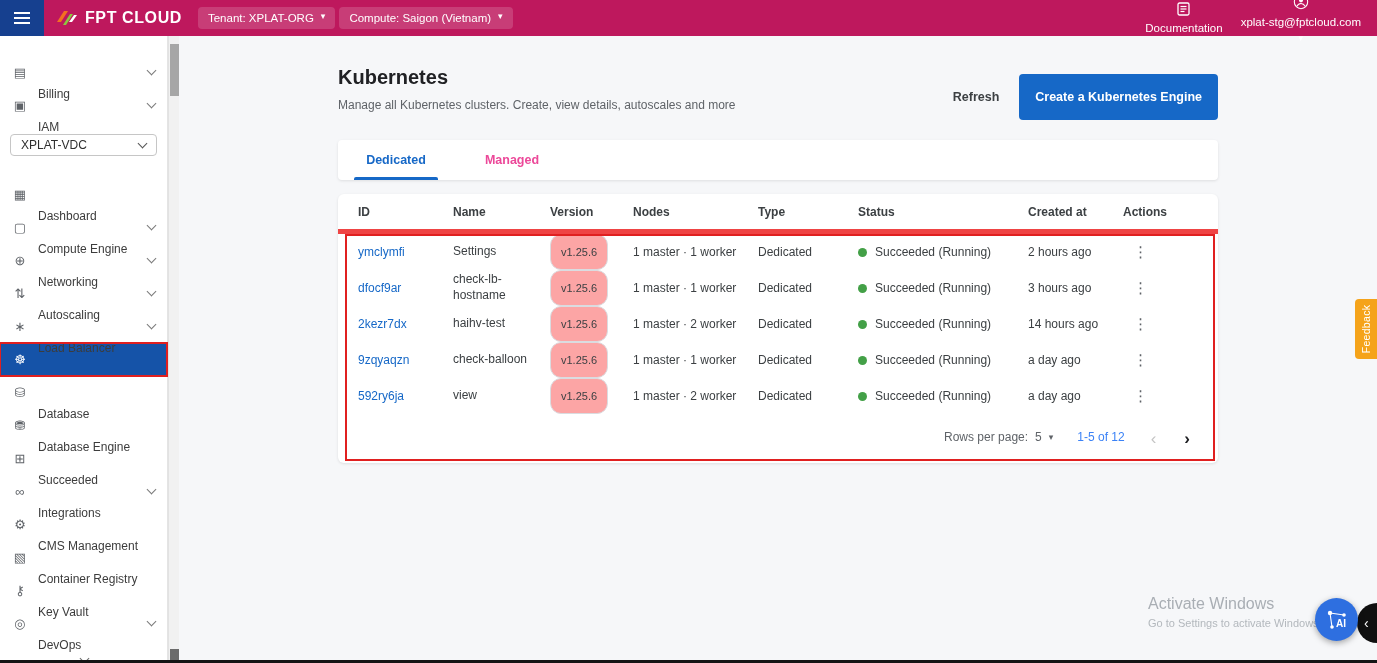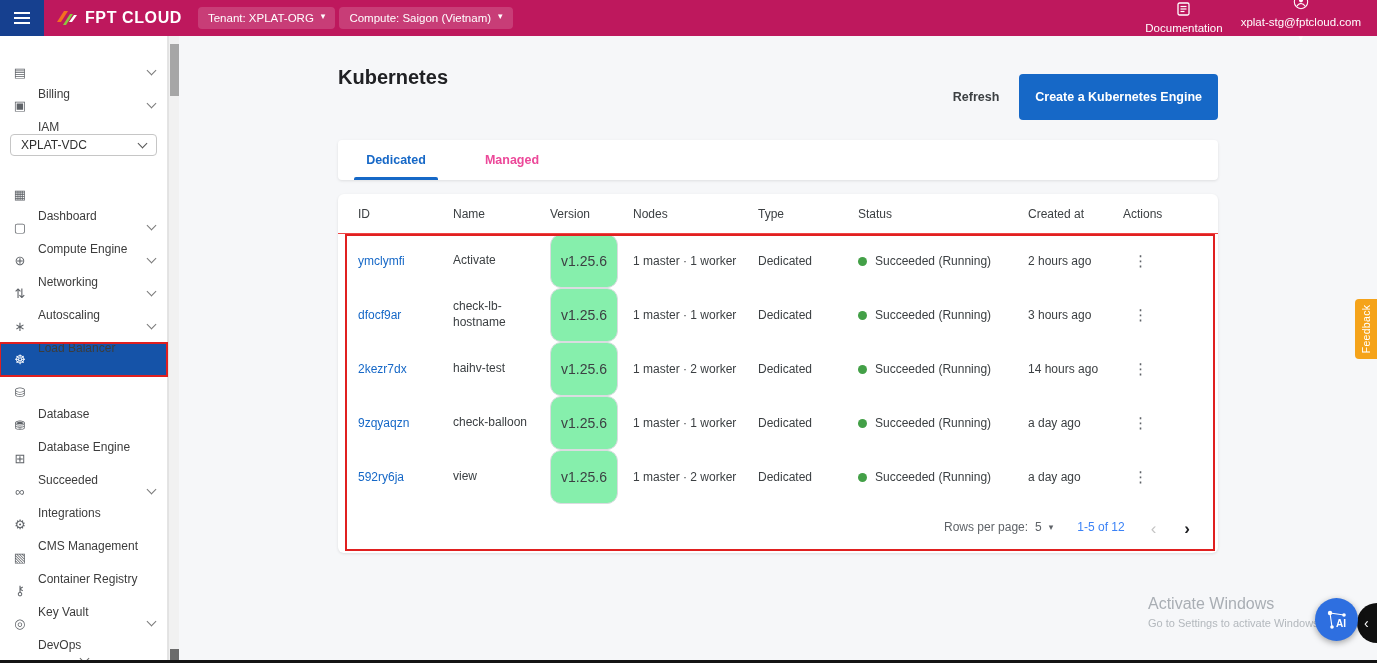--- a/index.html
+++ b/index.html
@@ -60,25 +60,25 @@
   .tab { width:116px; display:flex; align-items:center; justify-content:center; font-size:12.5px;
          font-weight:bold; color:#ec4899; cursor:pointer; position:relative; }
   .tab.active { color:#1668c7; }
   .tab.active::after { content:""; position:absolute; bottom:0; left:16px; right:16px; height:3px;
                        background:#1668c7; border-radius:2px 2px 0 0; }
 
   .table-card { margin-top:14px; background:#fff; border-radius:6px; box-shadow:0 1px 3px rgba(0,0,0,.1);
                 position:relative; padding-bottom:8px; }
   .t-row { display:grid; grid-template-columns:95px 97px 83px 125px 100px 170px 95px 1fr;
            align-items:center; padding:0 20px; min-height:35px; }
-  .t-head { font-weight:normal; font-size:12px; color:#3c4043; height:40px; border-bottom:1px solid #ef4444; }
+  .t-head { font-weight:bold; font-size:12px; color:#3c4043; height:40px; border-bottom:5px solid #ef4444; }
   .t-body .t-row { font-size:12px; color:#3c4043; }
   .cell-id { color:#1668c7; cursor:pointer; }
-  .chip { display:inline-block; border:1px solid #dadce0; border-radius:11px; padding:18px 10px;
-          font-size:14px; color:#3c4043; background:#86efac; }
+  .chip { display:inline-block; border:1px solid #dadce0; border-radius:11px; padding:11px 10px;
+          font-size:11px; color:#3c4043; background:#fca5a5; }
   .cell-name { padding-right:10px; line-height:1.3; word-break:break-word; }
   .status-cell { display:flex; align-items:center; gap:8px; }
   .dot { width:9px; height:9px; border-radius:50%; background:#43a047; flex:0 0 auto; }
   .kebab { font-size:15px; color:#5f6368; cursor:pointer; padding-left:10px; width:26px; }
   .pagination { display:flex; align-items:flex-start; justify-content:flex-end; gap:24px;
                 padding:16px 26px 8px 0; font-size:12px; color:#5f6368; }
   .rpp { display:flex; align-items:center; gap:7px; cursor:pointer; }
   .rpp .caret { color:#5f6368; }
   .pg-range { color:#3b82f6; }
   .pg-arrow { font-size:17px; line-height:1; cursor:pointer; padding:0 2px; }
@@ -246,20 +246,21 @@
     <div class="scroll-thumb"></div>
     <div class="scroll-end"></div>
   </div>
 
   <div class="main">
     <div class="content">
 
       <div class="header-row">
         <div>
           <div class="page-title">Kubernetes</div>
+          <div class="page-subtitle">Manage all Kubernetes clusters. Create, view details, autoscales and more</div>
         </div>
         <div class="header-actions">
           <span class="refresh">Refresh</span>
           <button class="create-btn">Create a Kubernetes Engine</button>
         </div>
       </div>
 
       <div class="tabs-card">
         <div class="tab active">Dedicated</div>
         <div class="tab">Managed</div>
@@ -274,21 +275,21 @@
           <div>Type</div>
           <div>Status</div>
           <div>Created at</div>
           <div>Actions</div>
         </div>
 
         <div class="t-body">
 
           <div class="t-row">
             <div class="cell-id">ymclymfi</div>
-            <div class="cell-name">Activate</div>
+            <div class="cell-name">Settings</div>
             <div><span class="chip">v1.25.6</span></div>
             <div>1 master · 1 worker</div>
             <div>Dedicated</div>
             <div class="status-cell">
                 <span class="dot"></span>
                 <span>Succeeded (Running)</span>
               </div>
             <div>2 hours ago</div>
             <div class="kebab">⋮</div>
           </div>

